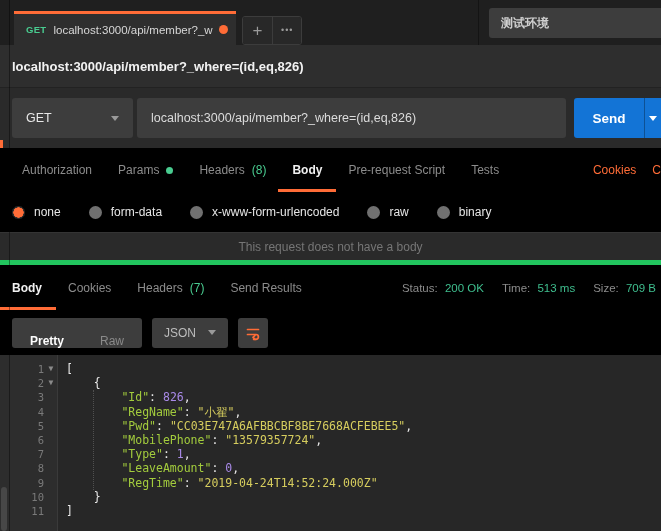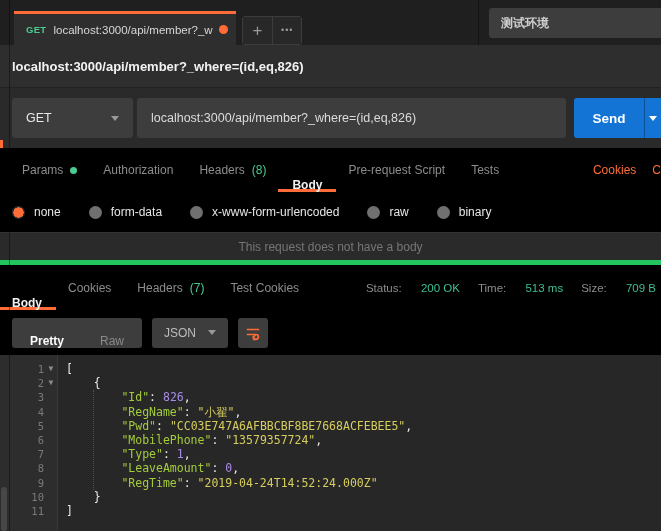--- a/index.html
+++ b/index.html
@@ -55,40 +55,40 @@
   .send-label { width:70px; display:flex; align-items:center; justify-content:center;
     color:#fff; font-size:13.5px; font-weight:bold; }
   .send-split { width:1px; background:rgba(0,0,0,.3); }
   .send-caret-cell { flex:1; display:flex; align-items:center; justify-content:center; }
   .send-caret-cell .caret { border-top-color:#fff; border-left-width:4px; border-right-width:4px; }
   
   .req-tabs { height:44px; display:flex; align-items:center; padding-left:22px; gap:26px;
     font-size:12px; color:#8c8c8c; position:relative; }
   .rtab { display:flex; align-items:center; gap:7px; height:100%; cursor:pointer; white-space:nowrap; }
   .rtab.active { color:#f0f0f0; font-weight:bold; padding:0 14px; margin:8px -14px;
-    box-shadow:inset 0 -3px 0 #ff6c37;align-items:flex-end; }
+    box-shadow:inset 0 -3px 0 #ff6c37; }
   .green-dot { width:7px; height:7px; border-radius:50%; background:#49cc90; }
   .tab-count { color:#49cc90; }
   .side-links { margin-left:auto; margin-right:-20px; display:flex; gap:16px; color:#ff6c37; }
   .side-links span { cursor:pointer; white-space:nowrap; }
   
   .body-type-row { height:40px; display:flex; align-items:center; padding-left:12px; gap:28px;
     font-size:12px; color:#e6e6e6; }
   .bt-item { display:flex; align-items:center; gap:9px; cursor:pointer; white-space:nowrap; }
   .radio { width:13px; height:13px; border-radius:50%; background:#707070; flex:none; }
   .radio.sel { background:radial-gradient(circle, #ff6c37 0 54%, #2d2d2d 58% 70%, #7d7d7d 74% 100%); }
   
   .no-body { height:33px; background:#2a2a2a; border-top:1px solid #343434; border-bottom:5px solid #22c55e;
     display:flex; align-items:center; justify-content:center; color:#767676; font-size:12px; }
   
   .resp-header { height:45px; display:flex; align-items:center; padding:0 5px 0 12px; position:relative; }
   .resp-tabs { display:flex; gap:26px; height:100%; align-items:center; font-size:12px; color:#8c8c8c; }
   .resp-meta { margin-left:auto; display:flex; gap:18px; font-size:11.5px; align-items:center; white-space:nowrap; }
   .meta-label { color:#8c8c8c; }
-  .meta-value { color:#3fbf8f; margin-left:16px; }
+  .meta-value { color:#3fbf8f; margin-left:4px; }
   
   .resp-toolbar { height:45px; display:flex; align-items:center; padding-left:12px; gap:10px; }
   .seg { height:30px; background:#3d3d3d; border-radius:3px; display:flex; overflow:hidden; }
   .seg-opt { padding:8px 18px; line-height:30px; font-size:12px; color:#8a8a8a; cursor:pointer; }
   .seg-opt.active { color:#fdfdfd; font-weight:bold; }
   .fmt-box { height:30px; background:#3d3d3d; border-radius:3px; display:flex; align-items:center;
     gap:12px; padding:0 12px; font-size:12px; color:#bdbdbd; cursor:pointer; }
   .wrap-btn { width:30px; height:30px; background:#3d3d3d; border-radius:3px;
     display:flex; align-items:center; justify-content:center; cursor:pointer; }
   
@@ -155,25 +155,25 @@
       <span class="send-label">Send</span>
       <span class="send-split"></span>
       <span class="send-caret-cell">
         <span class="caret"></span>
       </span>
     </div>
   </div>
 
   <div class="req-tabs">
     <span class="rtab">
+      <span>Authorization</span>
+    </span>
+    <span class="rtab">
       <span>Params</span>
       <span class="green-dot"></span>
-    </span>
-    <span class="rtab">
-      <span>Authorization</span>
     </span>
     <span class="rtab">
       <span>Headers</span>
       <span class="tab-count">(8)</span>
     </span>
     <span class="rtab active">
       <span>Body</span>
     </span>
     <span class="rtab">
       <span>Pre-request Script</span>
@@ -220,21 +220,21 @@
         <span>Body</span>
       </span>
       <span class="rtab">
         <span>Cookies</span>
       </span>
       <span class="rtab">
         <span>Headers</span>
         <span class="tab-count">(7)</span>
       </span>
       <span class="rtab">
-        <span>Test Cookies</span>
+        <span>Send Results</span>
       </span>
     </div>
     <div class="resp-meta">
       <span>
         <span class="meta-label">Status:</span>
         <span class="meta-value">200 OK</span>
       </span>
       <span>
         <span class="meta-label">Time:</span>
         <span class="meta-value">513 ms</span>

